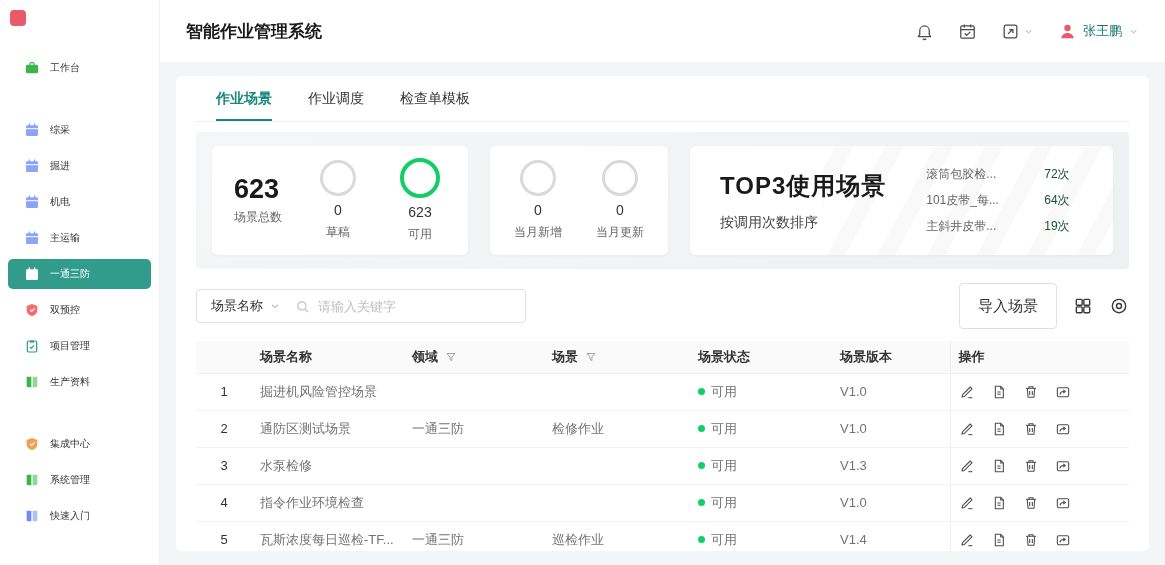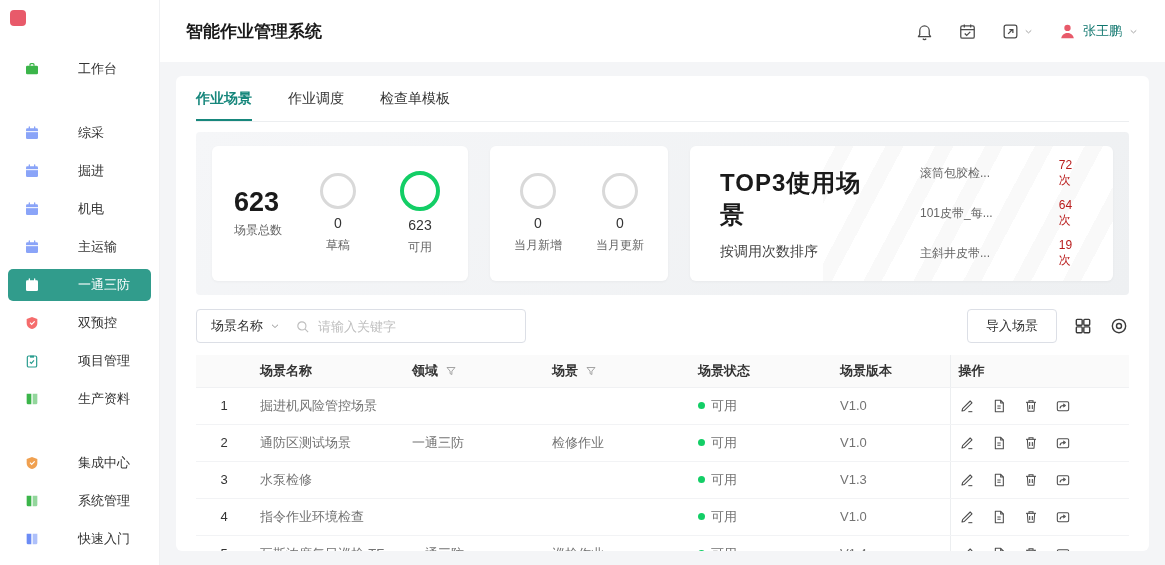--- a/index.html
+++ b/index.html
@@ -12,21 +12,21 @@
     font-size:13px; color:#333; background:#f4f5f7; display:flex;
   }
   svg{display:block;}
   .icon{flex:none;}
 
   
   .sidebar{width:160px;height:100%;background:#fff;flex:none;display:flex;flex-direction:column;border-right:1px solid #f0f1f3;}
   .logo{width:16px;height:16px;border-radius:4px;background:var(--avatar);margin:10px 0 24px 10px;}
   .side-item{display:flex;align-items:center;gap:10px;margin:3px 8px;padding:7px 6px 7px 16px;border-radius:5px;cursor:pointer;color:#333;}
   .side-item .s-ico{width:16px;height:16px;}
-  .side-item span.lbl{font-size:13px;margin-left:28px;}
+  .side-item span.lbl{font-size:10px;}
   .side-item.active{background:var(--sidebar-active);color:#fff;}
   .side-item.active .s-ico{color:#fff !important;}
   .side-gap{height:26px;}
   .c-green{color:#3bb54a;} .c-peri{color:#8aa4f8;} .c-teal{color:#2a9d8f;}
   .c-red{color:#f56c6c;} .c-orange{color:#f0a050;} .c-blue{color:#6c8cf5;}
 
   
   .main{flex:1;display:flex;flex-direction:column;min-width:0;}
   .topbar{height:62px;background:#fff;display:flex;align-items:center;padding:0 26px;flex:none;}
   .topbar h1{font-size:17px;font-weight:bold;color:#1a1a1a;}
@@ -36,53 +36,53 @@
   .user{display:flex;align-items:center;gap:6px;cursor:pointer;}
   .user .avatar{color:var(--avatar);}
   .user .uname{color:#0f766e;}
 
   .content{flex:1;padding:14px 16px;min-height:0;}
   .card{background:#fff;border-radius:6px;height:100%;padding:0 20px;overflow:hidden;}
 
   
   .tabs{display:flex;gap:36px;height:46px;align-items:center;border-bottom:1px solid #eceef0;}
   .tab{font-size:14px;color:#333;cursor:pointer;height:100%;display:flex;align-items:center;position:relative;}
-  .tab.active{color:var(--primary);font-weight:bold;}
+  .tab.active{color:var(--primary);font-weight:bold;margin-left:20px;}
   .tab.active::after{content:"";position:absolute;left:0;right:0;bottom:0;height:2px;background:var(--primary);}
 
   
   .banner{margin:10px 0 14px;background:linear-gradient(135deg,#f5f6f8 0%,#eef0f2 100%);border-radius:4px;padding:14px 16px;display:flex;gap:22px;align-items:stretch;position:relative;}
   .stat-card{background:#fff;border-radius:6px;padding:12px 22px;display:flex;align-items:center;gap:30px;box-shadow:0 1px 3px rgba(0,0,0,.04);}
   .total .num{font-size:27px;font-weight:bold;color:#1a1a1a;line-height:1.1;}
   .total .lab{font-size:12px;color:#666;margin-top:5px;}
   .circle-stat{display:flex;flex-direction:column;align-items:center;gap:6px;min-width:52px;}
   .ring{width:36px;height:36px;border-radius:50%;border:3px solid #d9d9d9;}
   .circle-stat.hl .ring{width:40px;height:40px;border:4px solid var(--success);}
   .circle-stat .val{font-size:14px;color:#333;}
   .circle-stat .cl{font-size:12px;color:#666;}
   .top3{flex:1;background:#fff;border-radius:6px;display:flex;align-items:center;gap:40px;padding:12px 30px;position:relative;overflow:hidden;box-shadow:0 1px 3px rgba(0,0,0,.04);}
   .top3::before{content:"";position:absolute;right:-30px;top:-70px;width:320px;height:230px;
     background:repeating-linear-gradient(118deg,rgba(0,0,0,.025) 0 16px,transparent 16px 44px);}
   .top3 .t-title{font-size:24px;font-weight:bold;color:#1a1a1a;letter-spacing:1px;}
   .top3 .t-sub{font-size:14px;color:#444;margin-top:12px;}
   .top3-list{display:flex;flex-direction:column;gap:9px;z-index:1;}
   .top3-row{display:flex;align-items:center;}
   .top3-row .n{font-size:12px;color:#666;width:118px;white-space:nowrap;overflow:hidden;}
-  .top3-row .c{font-size:12px;color:#b91c1c;margin-left:26px;}
+  .top3-row .c{font-size:12px;color:#14532d;}
 
   
   .toolbar{display:flex;align-items:center;margin:2px 0 12px;}
   .search-group{display:flex;align-items:center;border:1px solid #dcdfe6;border-radius:4px;height:34px;width:330px;padding:0 10px;background:#fff;}
   .search-group .f-lab{color:#333;margin:0 6px 0 4px;}
   .search-group .sg-chev{color:#999;}
   .search-group .mag{color:#bdbdbd;margin:0 8px 0 14px;}
   .search-group input{border:none;outline:none;flex:1;font-size:13px;font-family:inherit;color:#333;min-width:0;background:transparent;}
   .search-group input::placeholder{color:#bfbfbf;}
   .toolbar-right{margin-left:auto;display:flex;align-items:center;gap:16px;}
-  .btn{height:34px;padding:0 18px;border-radius:4px;font-size:13px;display:flex;align-items:center;cursor:pointer;border:1px solid #dcdfe6;background:#fff;color:#333;font-family:inherit;}
+  .btn{height:46px;padding:0 18px;border-radius:4px;font-size:15px;display:flex;align-items:center;cursor:pointer;border:1px solid #dcdfe6;background:#fff;color:#333;font-family:inherit;}
   .btn.primary{background:var(--primary);border-color:var(--primary);color:#fff;}
   .tool-ico{color:#3a3a3a;cursor:pointer;}
 
   
   table{width:100%;border-collapse:collapse;table-layout:fixed;font-size:13px;}
   thead th{background:#fafafa;height:32px;text-align:left;padding:0 8px;color:#333;font-weight:bold;border-bottom:1px solid #f0f1f3;}
   thead th .th-wrap{display:flex;align-items:center;gap:7px;}
   .funnel{color:#9a9a9a;cursor:pointer;}
   tbody td{height:37px;padding:0 8px;border-bottom:1px solid #f2f3f5;color:#737373;white-space:nowrap;overflow:hidden;}
   td.idx{text-align:center;color:#333;}

